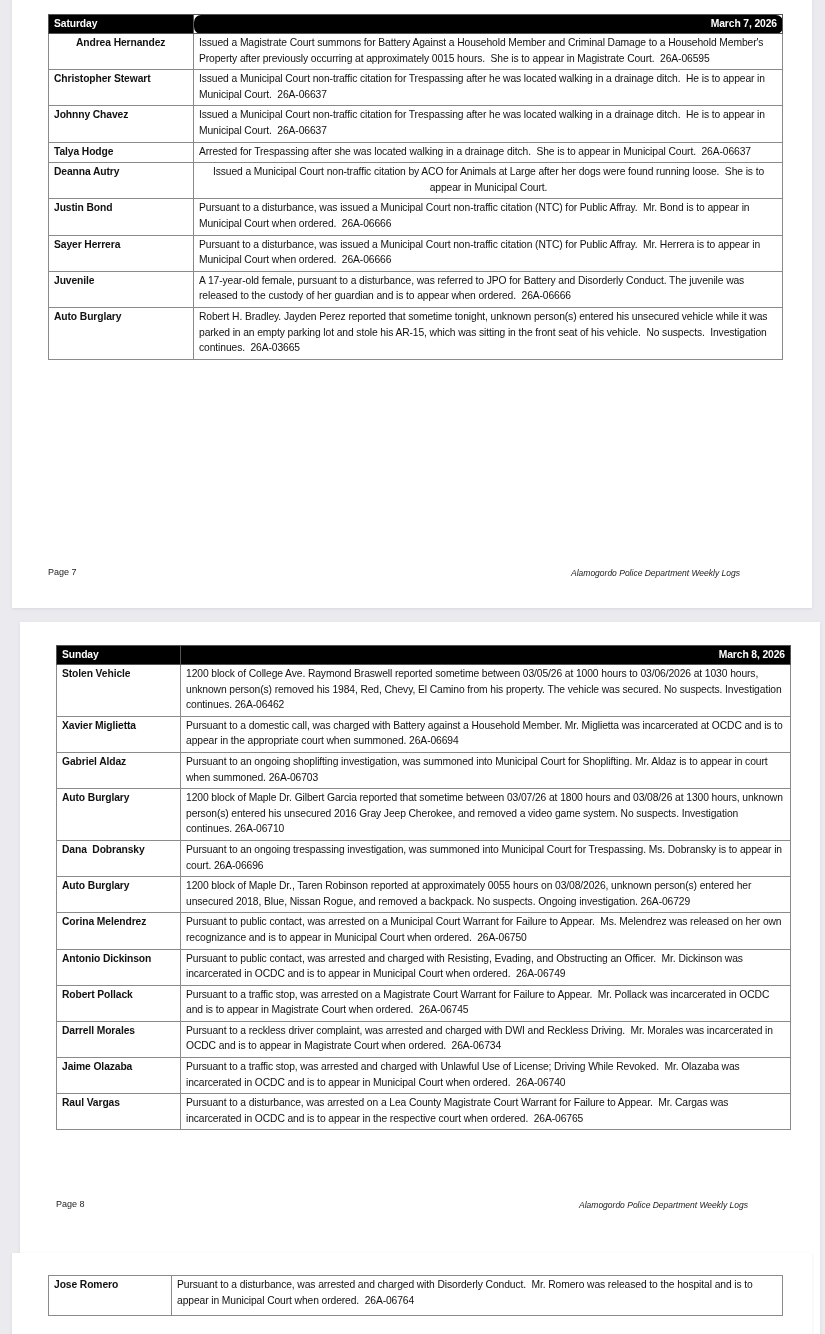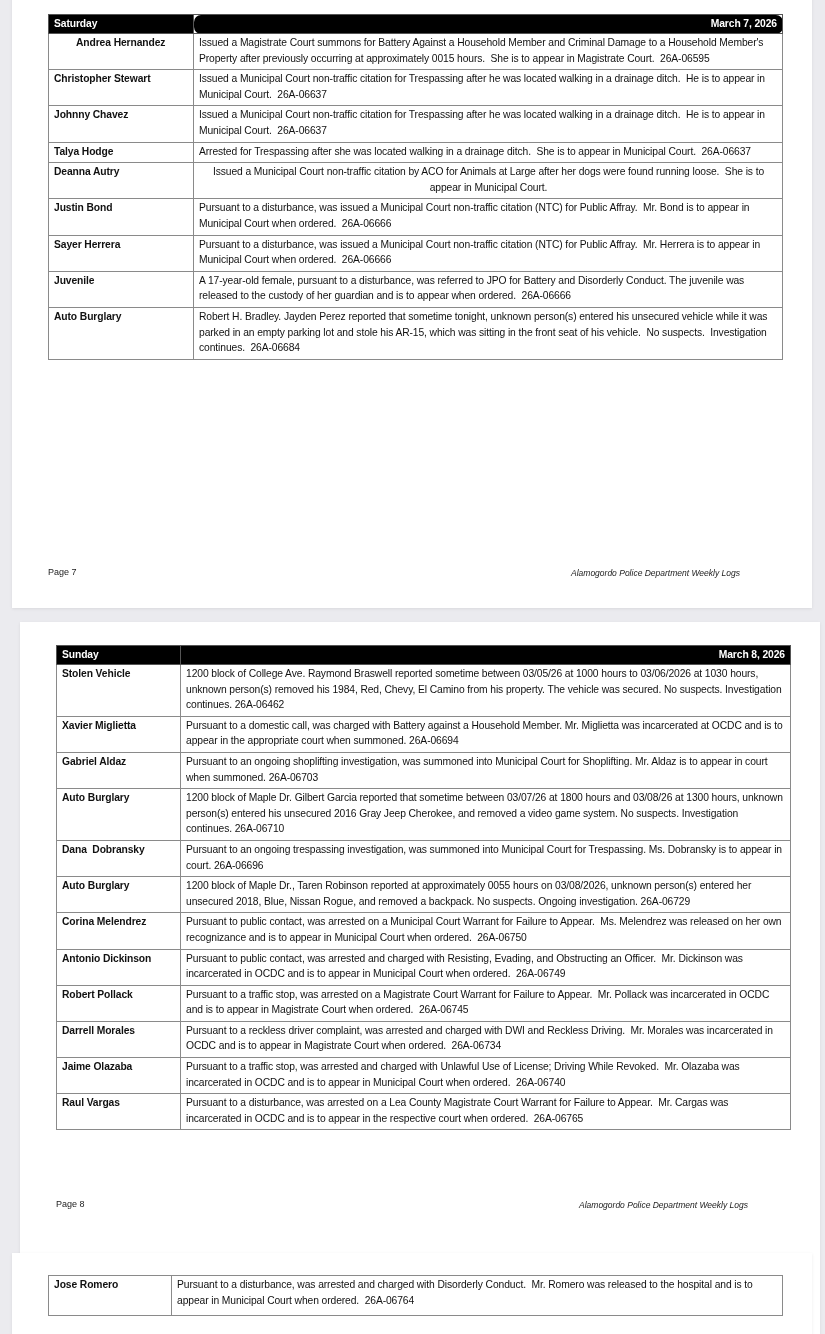--- a/index.html
+++ b/index.html
@@ -78,21 +78,21 @@
         <tr>
           <td class="name" style="white-space: pre-wrap;">Sayer Herrera</td>
           <td style="white-space: pre-wrap;">Pursuant to a disturbance, was issued a Municipal Court non-traffic citation (NTC) for Public Affray.  Mr. Herrera is to appear in Municipal Court when ordered.  26A-06666</td>
         </tr>
         <tr>
           <td class="name" style="white-space: pre-wrap;">Juvenile</td>
           <td style="white-space: pre-wrap;">A 17-year-old female, pursuant to a disturbance, was referred to JPO for Battery and Disorderly Conduct. The juvenile was released to the custody of her guardian and is to appear when ordered.  26A-06666</td>
         </tr>
         <tr>
           <td class="name" style="white-space: pre-wrap;">Auto Burglary</td>
-          <td style="white-space: pre-wrap;">Robert H. Bradley. Jayden Perez reported that sometime tonight, unknown person(s) entered his unsecured vehicle while it was parked in an empty parking lot and stole his AR-15, which was sitting in the front seat of his vehicle.  No suspects.  Investigation continues.  26A-06684</td>
+          <td style="white-space: pre-wrap;">Robert H. Bradley. Jayden Perez reported that sometime tonight, unknown person(s) entered his unsecured vehicle while it was parked in an empty parking lot and stole his AR-15, which was sitting in the front seat of his vehicle.  No suspects.  Investigation continues.  26A-03665</td>
         </tr>
       </tbody>
   </table>
   <div class="footer pg" style="top:577px;">Page 7</div>
   <div class="footer title" style="top:578px;">Alamogordo Police Department Weekly Logs</div>
 </div>
 
 <div class="page" id="page8">
   <table class="log" style="top:23px;">
     <tbody>

